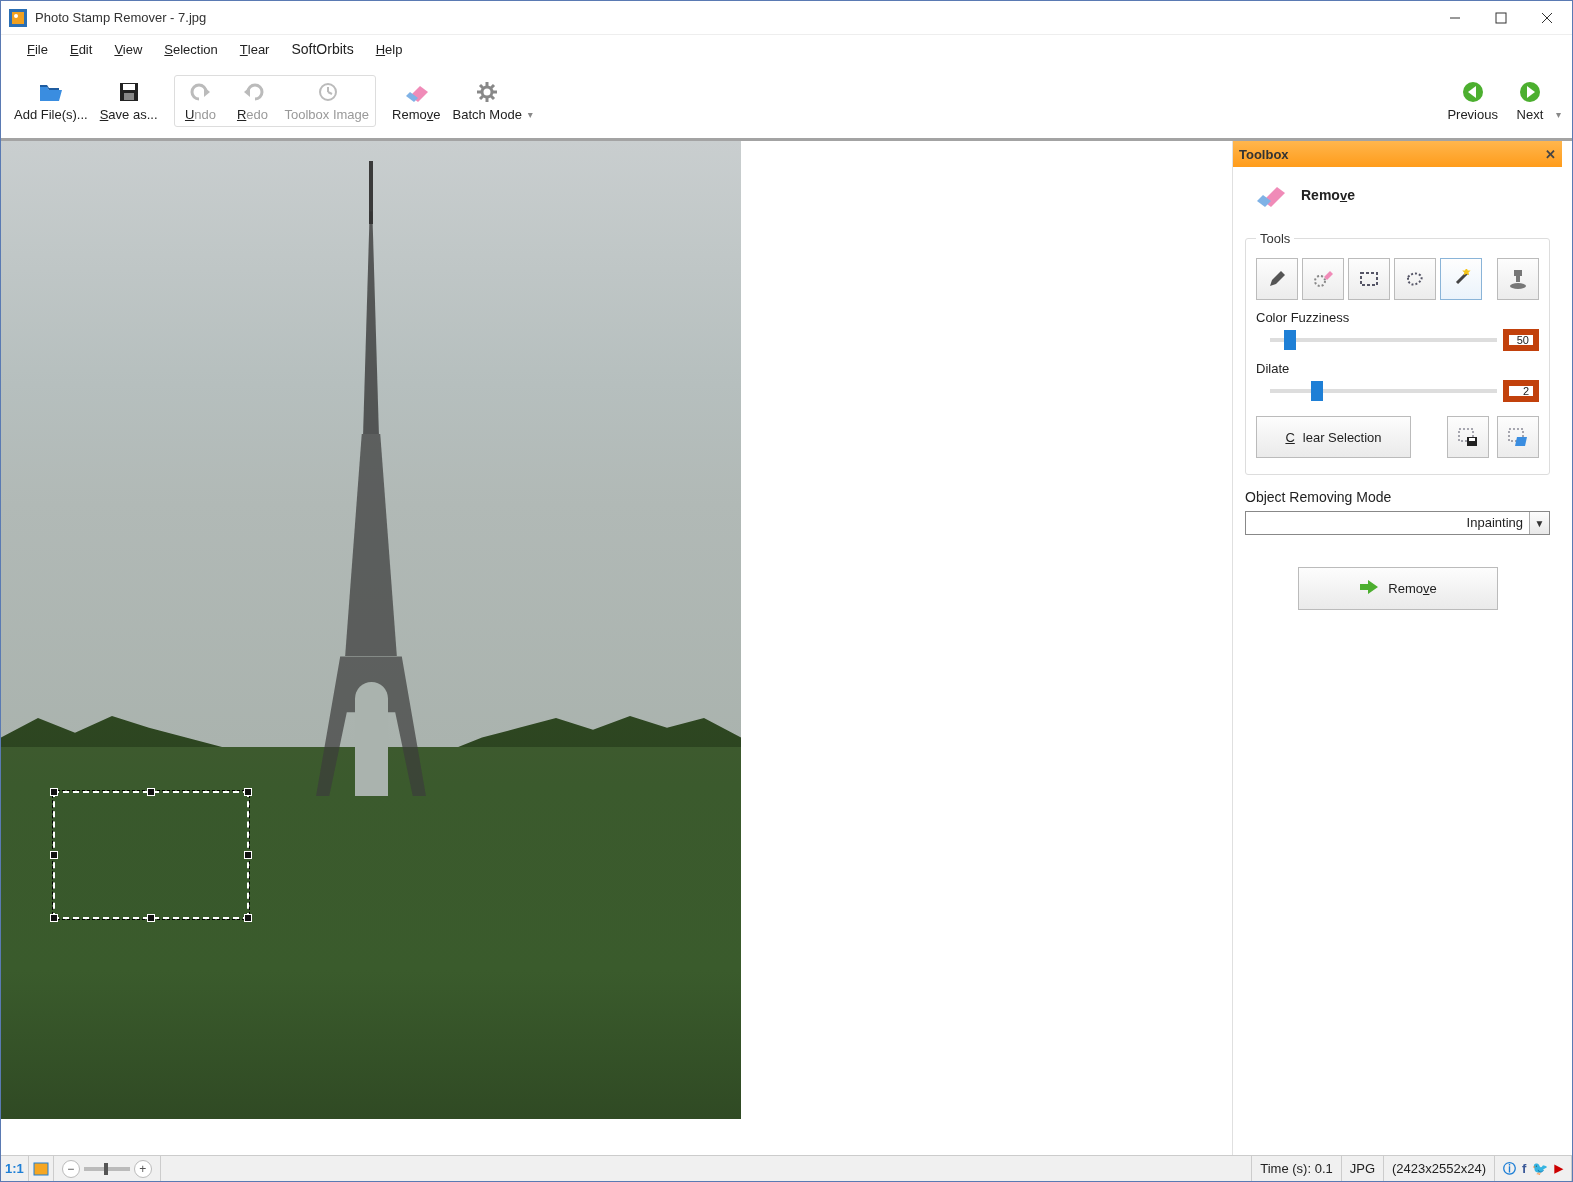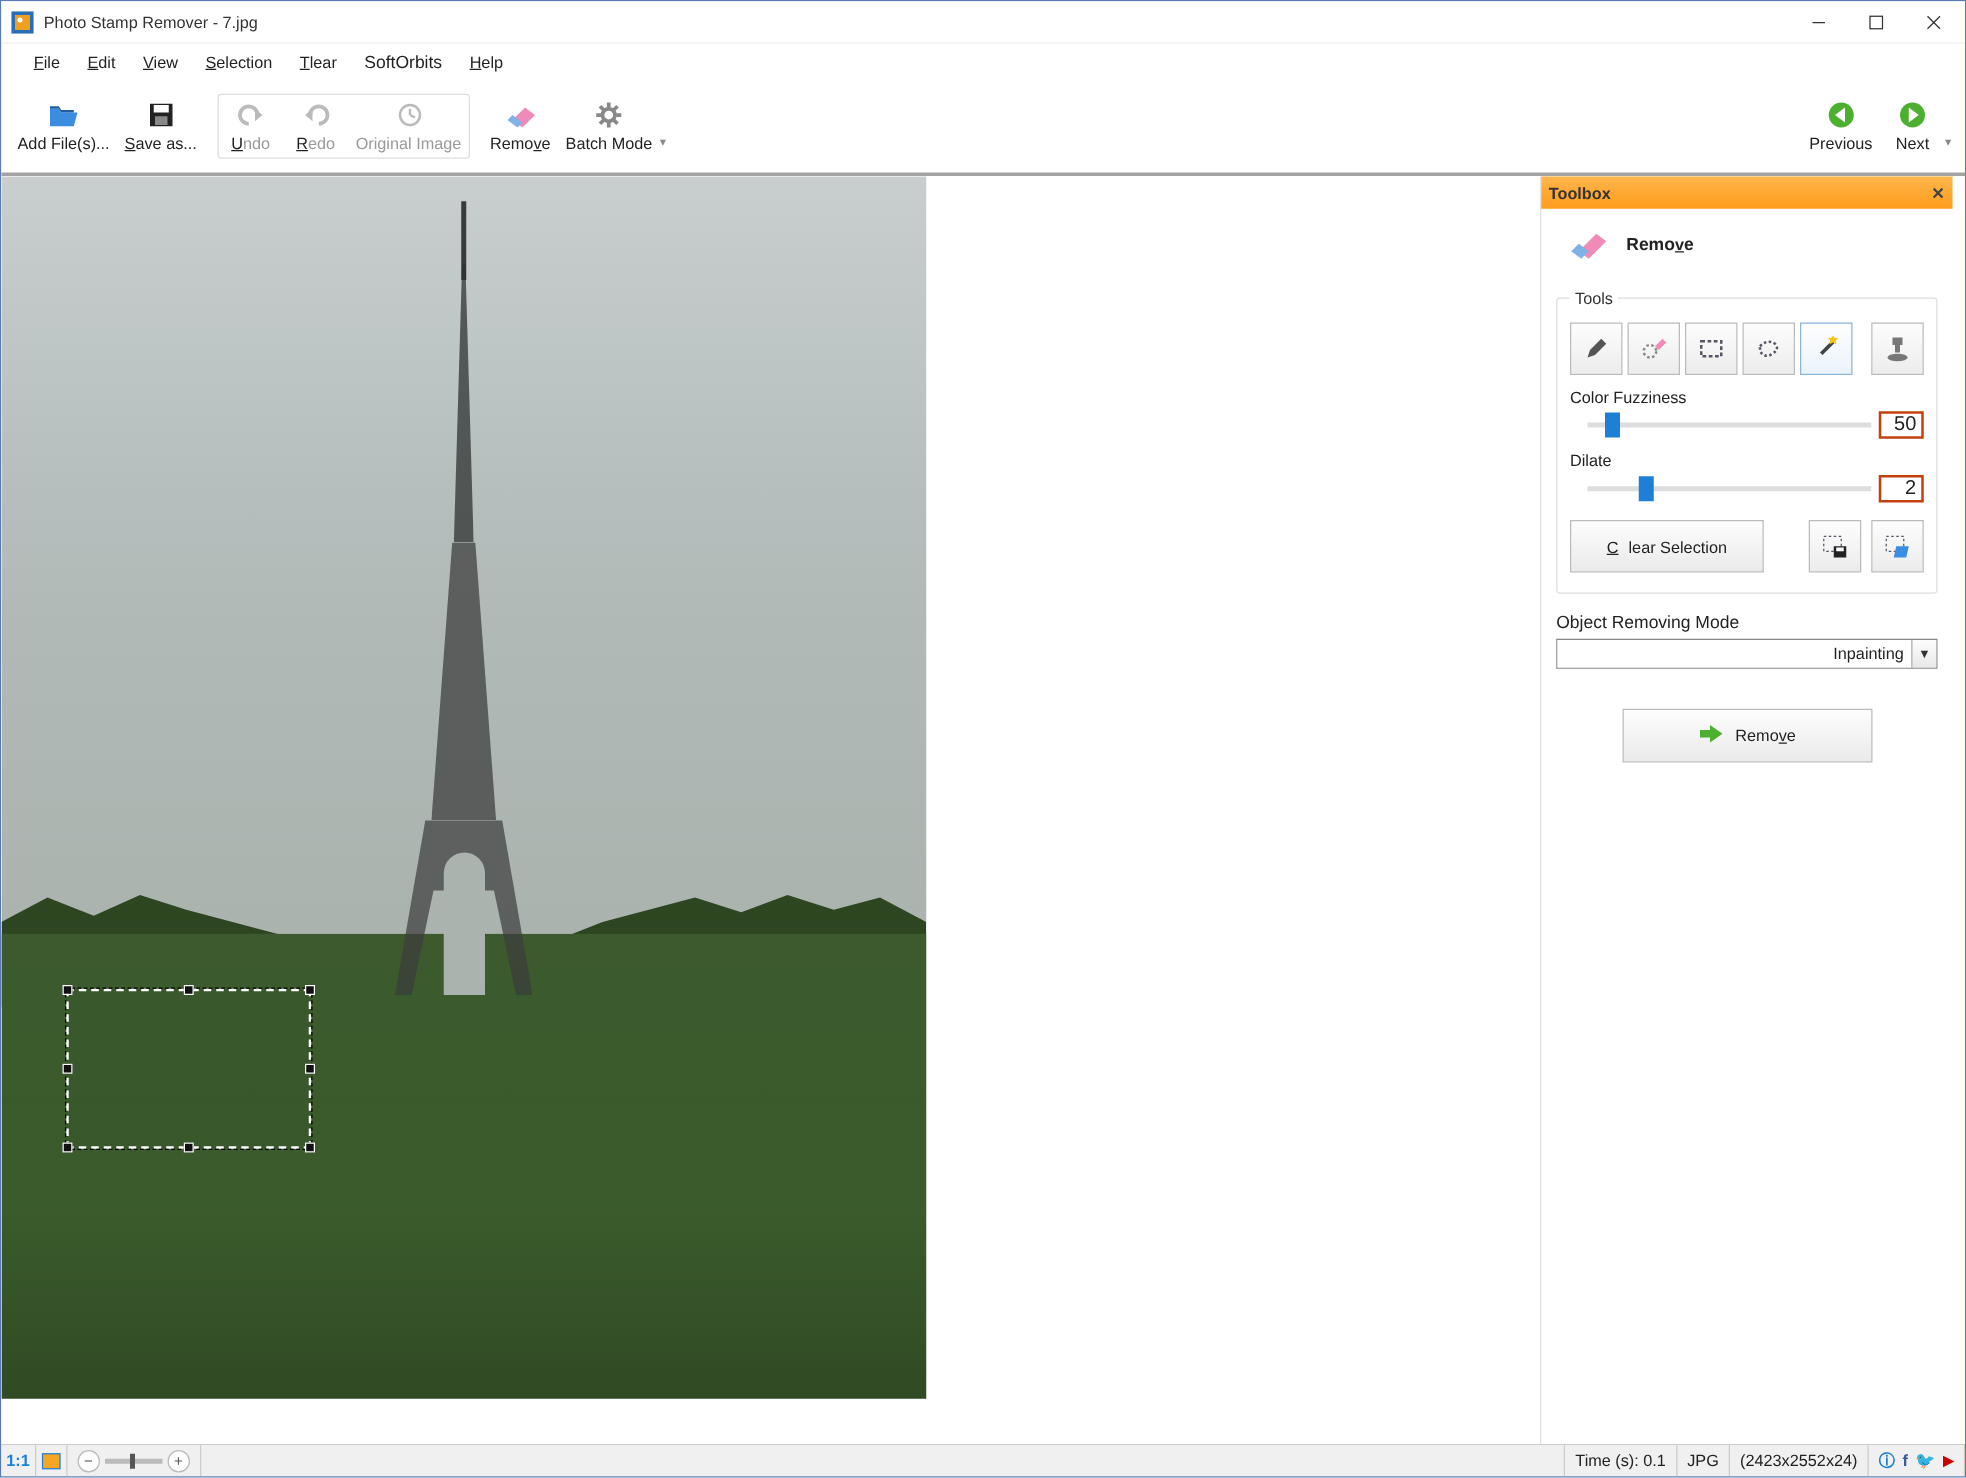--- a/index.html
+++ b/index.html
@@ -55,21 +55,21 @@
 fieldset.tools legend { padding: 0 4px; font-size: 13px; color: #333; background: #fff; }
 .tool-icons { display: flex; gap: 4px; }
 .tool-icons .tbtn { width: 42px; height: 42px; border: 1px solid #bbb; background: linear-gradient(#fdfdfd,#ececec); display:flex; align-items:center; justify-content:center; }
 .tool-icons .tbtn.sel { border: 1px solid #8ab4d8; background: linear-gradient(#fefefe,#eaf3fb); }
 .tool-icons .spacer { flex:1; }
 .slider-row { display: flex; flex-direction: column; gap: 4px; margin-top: 10px; }
 .slider-row label { font-size: 13px; }
 .slider-inner { display:flex; align-items:center; gap:6px; }
 .track { flex:1; height: 4px; background: #ddd; position: relative; margin: 8px 0 8px 14px; }
 .thumb { position: absolute; top: -8px; width: 12px; height: 20px; background: #1e7fd6; }
-.slider-val { width: 36px; height: 22px; border: 2px solid #c2410c; text-align: right; padding: 2px 4px; font-size: 16px; }
+.slider-val { width: 36px; height: 22px; border: 6px solid #c2410c; text-align: right; padding: 2px 4px; font-size: 11px; }
 .btn { border: 1px solid #bbb; background: linear-gradient(#fdfdfd,#eaeaea); padding: 10px 18px; font-size: 14px; display:flex; align-items:center; justify-content:center; gap:8px; }
 .clear-row { display:flex; align-items: stretch; gap: 8px; margin-top: 14px;}
 .clear-row .btn.clear { flex: 0 0 auto; width: 155px; }
 .clear-row .spacer { flex:1; }
 .clear-row .sq { width: 42px; height: 42px; border:1px solid #bbb; background: linear-gradient(#fdfdfd,#ececec); display:flex; align-items:center; justify-content:center;}
 .mode-row label { font-size: 14px; }
 .combo { margin-top: 6px; display:flex; height: 24px; border: 1px solid #888; }
 .combo .val { flex:1; padding: 3px 6px; font-size: 13px; background:#fff;text-align:right; }
 .combo .arrow { width: 20px; background: linear-gradient(#fdfdfd,#e8e8e8); border-left: 1px solid #aaa; display:flex; align-items:center; justify-content:center; font-size: 10px; color:#333;}
 .big-remove { width: 200px; margin: 18px auto 0 auto; }
@@ -168,21 +168,21 @@
       <span class="tlabel"><span class="u">R</span>edo</span>
     </div>
     <div class="tool-btn disabled">
       <span class="ticon">
           <svg width="22" height="22">
             <circle cx="12" cy="11" r="8" fill="none" stroke="#bbb" stroke-width="2"></circle>
             <line x1="12" y1="11" x2="12" y2="6" stroke="#bbb" stroke-width="2"></line>
             <line x1="12" y1="11" x2="16" y2="13" stroke="#bbb" stroke-width="2"></line>
           </svg>
         </span>
-      <span class="tlabel">Original Image</span>
+      <span class="tlabel">Toolbox Image</span>
     </div>
   </div>
   <div class="tool-sep"></div>
   <div class="tool-group">
     <div class="tool-btn">
       <span class="ticon">
           <svg width="26" height="20">
             <polygon points="6,14 16,4 24,10 14,20" fill="#f08bb8"></polygon>
             <polygon points="2,18 6,14 14,20 10,24" fill="#7fb2e6" transform="translate(0,-4)"></polygon>
           </svg>

